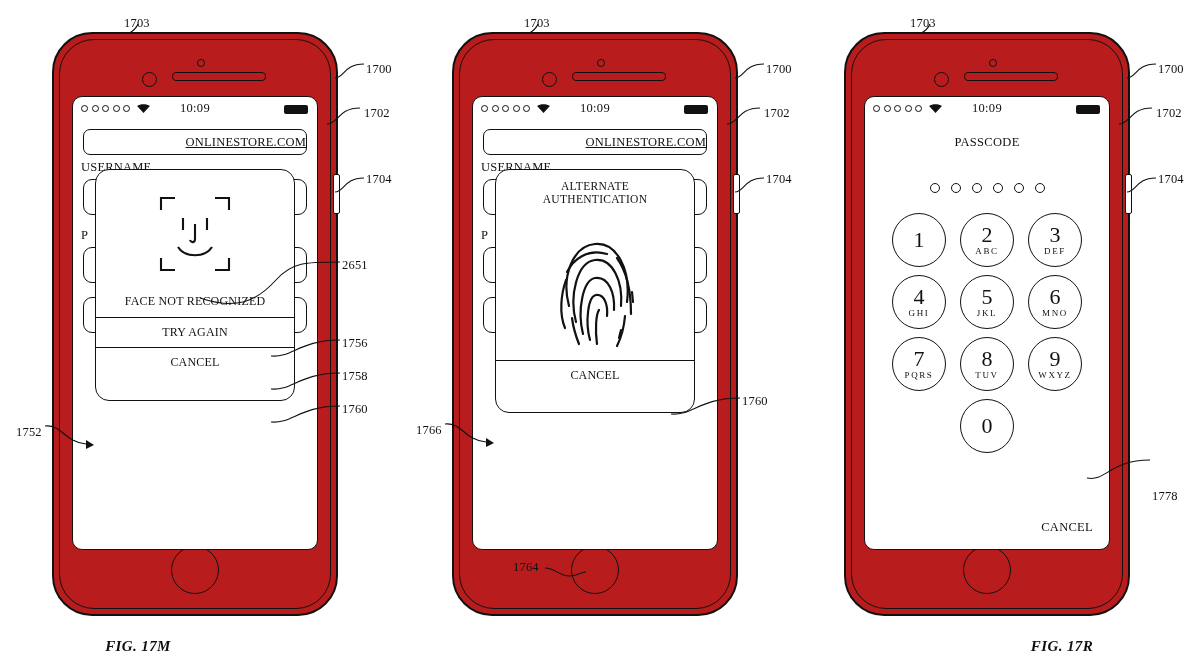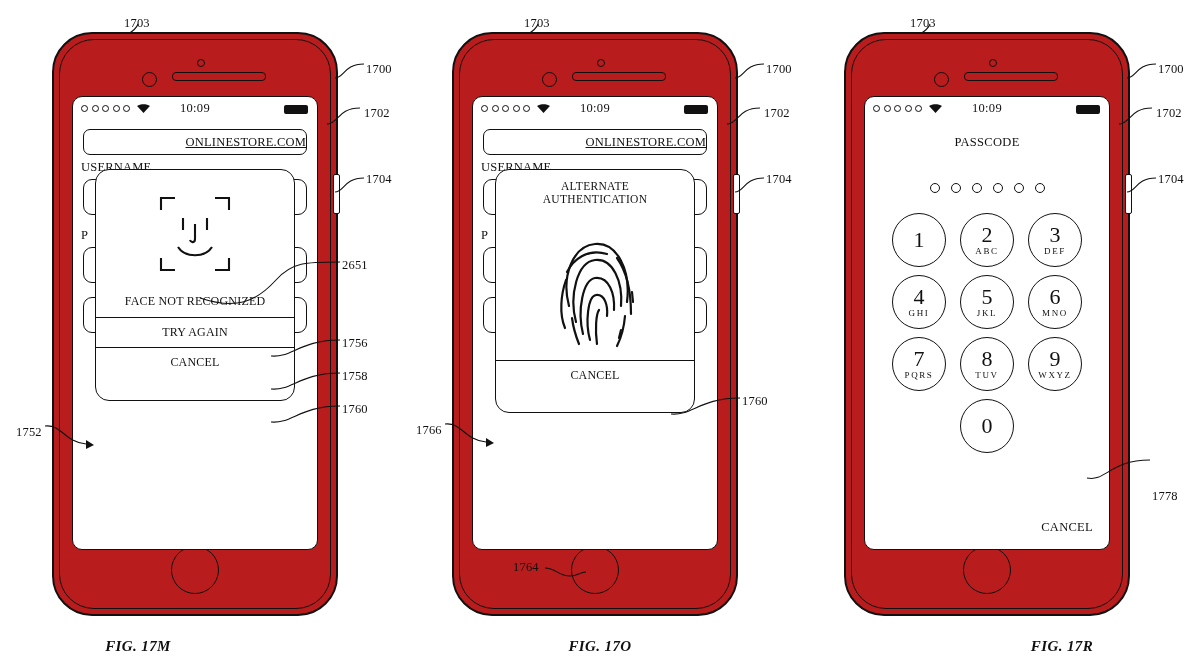--- a/index.html
+++ b/index.html
@@ -356,21 +356,20 @@
       <path d="M1,6 C18,4 20,22 42,24" fill="none" stroke="#111" stroke-width="1.1"></path>
       <path d="M42,20 L50,25 L42,29 Z" fill="#111"></path>
     </svg>
     <div class="ref" style="left:16px;top:423px;">1766</div>
 
     <svg class="leader" style="left:144px;top:562px;width:44px;height:20px">
       <path d="M1,6 C12,6 14,14 26,14 C34,14 36,10 42,10" fill="none" stroke="#111" stroke-width="1.1"></path>
     </svg>
     <div class="ref" style="left:113px;top:560px;">1764</div>
 
-    <div class="caption cap2">FIG. 17O</div>
   </div>
 
   <div class="panel p3">
 
     <svg class="leader" style="left:82px;top:22px;width:90px;height:60px">
       <path d="M48,2 C44,14 26,12 25,30 C24,42 27,44 27,48" fill="none" stroke="#111" stroke-width="1.1"></path>
     </svg>
     <div class="ref" style="left:110px;top:16px;">1703</div>
 
     <div class="phone" style="left:44px;">

